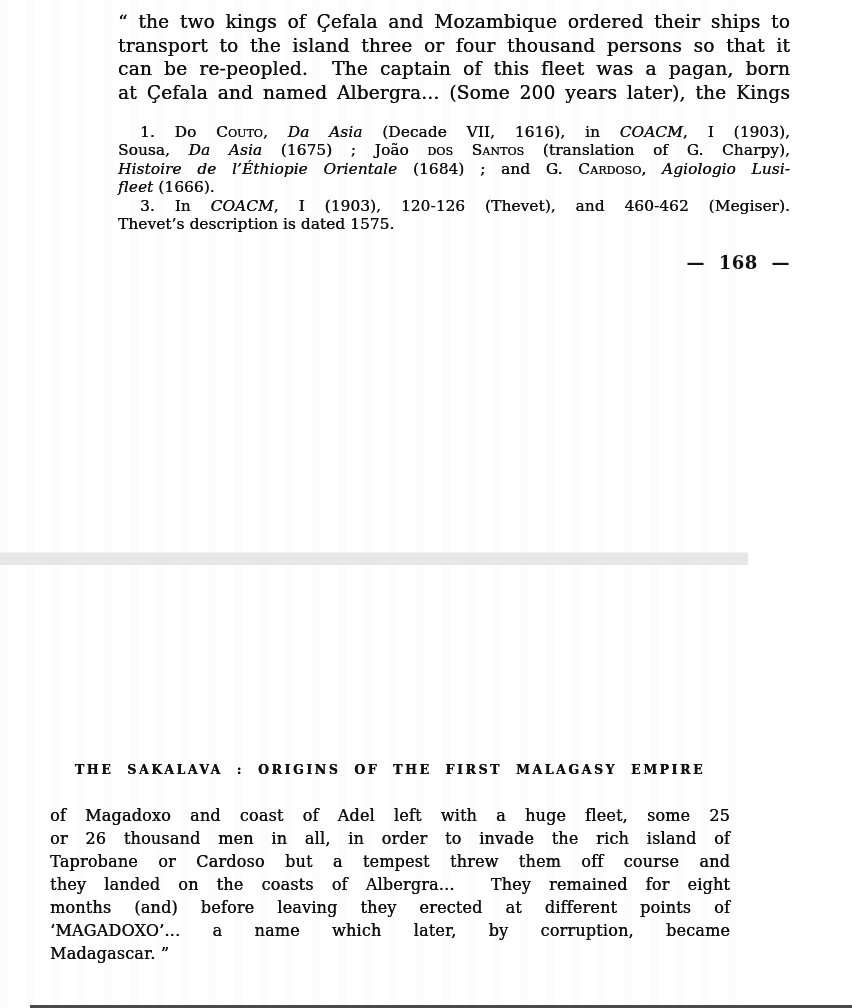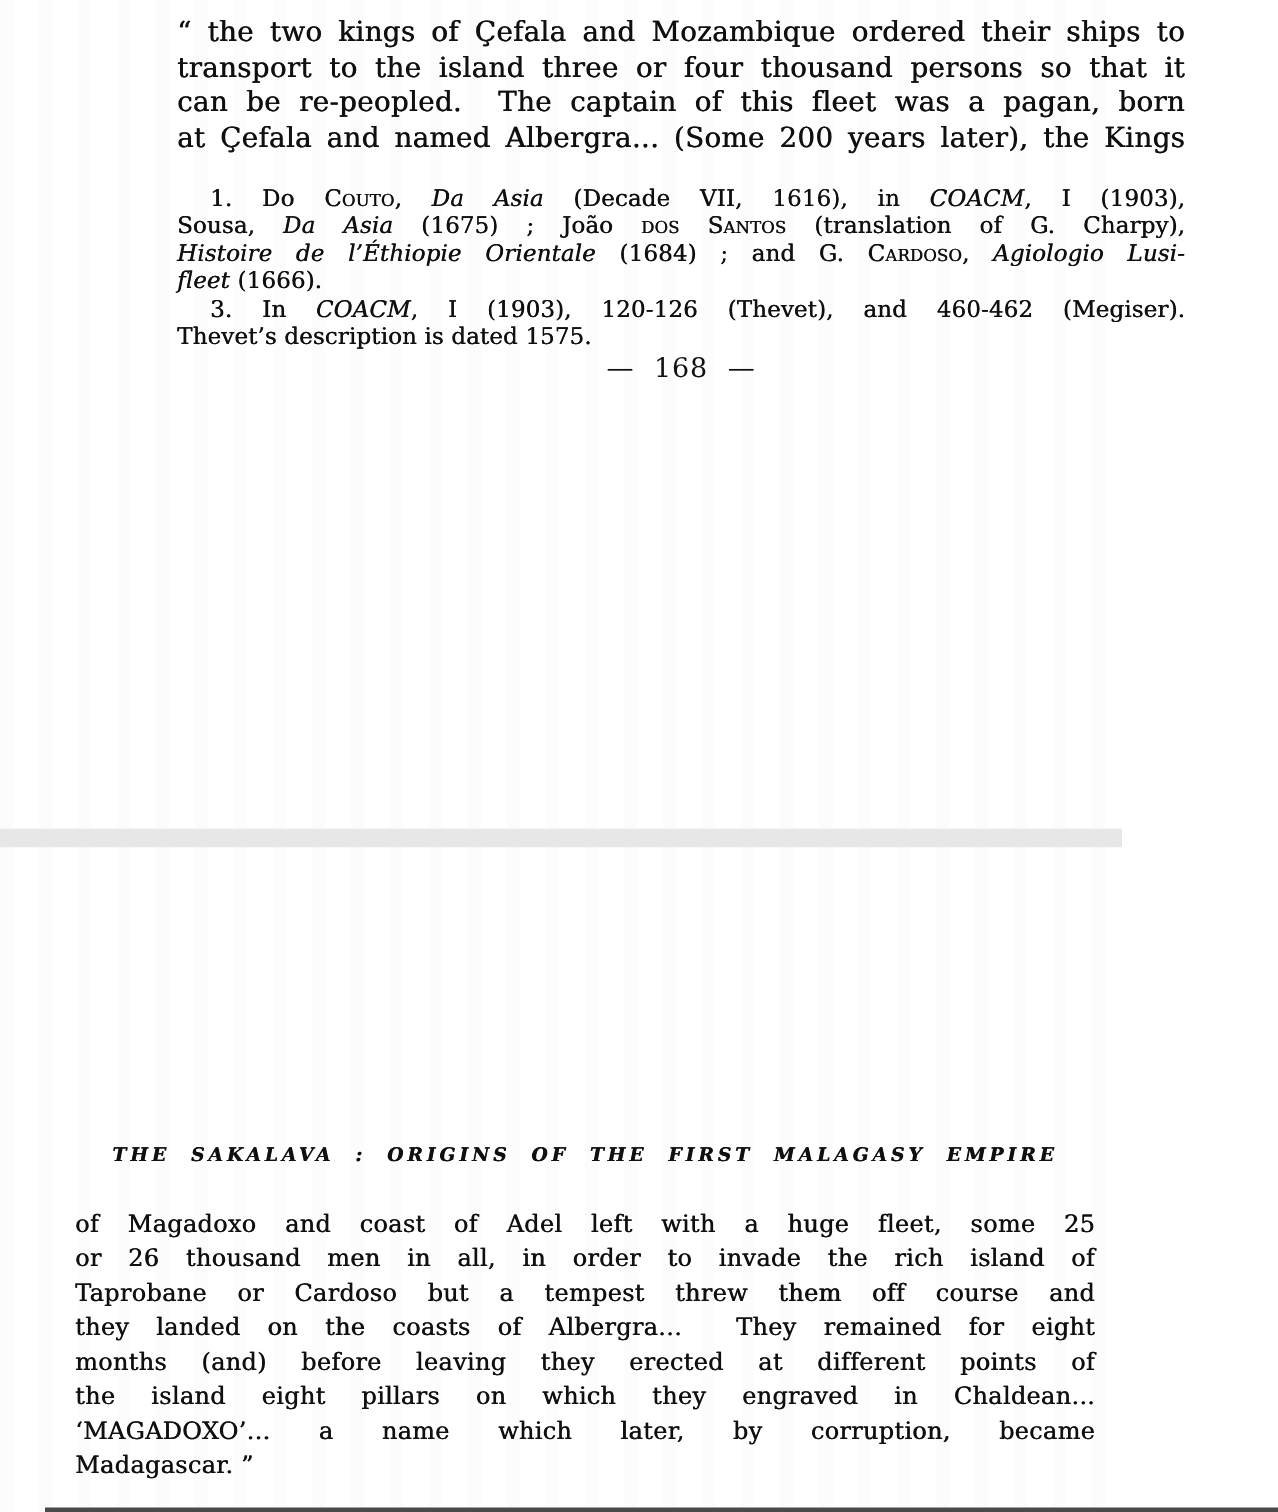--- a/index.html
+++ b/index.html
@@ -47,24 +47,24 @@
     letter-spacing: 0.1px;
     text-shadow: 0.3px 0 0 currentColor;
   }
   .line { white-space: normal; }
   .line.j { text-align: justify; text-align-last: justify; }
   .line.ind { text-indent: 22px; }
   .i  { font-style: italic; }
   .sc { font-variant: small-caps; }
 
   .pagenum {
-    margin-top: 2px;
-    text-align: center;
+    margin-top: 19px;
+    text-align: right;
     font-size: 18px;
-    font-weight: normal;
+    font-weight: bold;
     letter-spacing: 0.5px;
     word-spacing: 7px;
   }
 
   .divider {
     height: 13px;
     background: #e7e7e7;
     border-top: 1px solid #f2f2f2;
   }
 
@@ -73,21 +73,20 @@
     top: 197px;
     left: 50px;
     width: 680px;
     text-align: center;
     font-size: 12.5px;
     font-weight: bold;
     letter-spacing: 2.6px;
     word-spacing: 7px;
     white-space: nowrap;
     text-shadow: 0.3px 0 0 currentColor;
-    font-style: italic;
   }
   .body-block {
     position: absolute;
     top: 239px;
     left: 50px;
     width: 680px;
     font-size: 16px;
     line-height: 23px;
     letter-spacing: 0.2px;
     text-shadow: 0.35px 0 0 currentColor;
@@ -129,20 +128,19 @@
   <div class="divider"></div>
 
   <div class="page page-bottom">
     <div class="running-header">THE SAKALAVA : ORIGINS OF THE FIRST MALAGASY EMPIRE</div>
     <div class="body-block">
         <div class="line j"><span>of Magadoxo and coast of Adel left with a huge fleet, some 25</span></div>
         <div class="line j"><span>or 26 thousand men in all, in order to invade the rich island of</span></div>
         <div class="line j"><span>Taprobane or Cardoso but a tempest threw them off course and</span></div>
         <div class="line j"><span>they landed on the coasts of Albergra...&nbsp; They remained for eight</span></div>
         <div class="line j"><span>months (and) before leaving they erected at different points of</span></div>
-        <div class="line j"><span>the island eight pillars on which they engraved in Chaldean...</span></div>
         <div class="line j"><span>‘MAGADOXO’... a name which later, by corruption, became</span></div>
         <div class="line"><span>Madagascar. ”</span></div>
       </div>
     <div class="bottom-rule"></div>
   </div>
 
 </div>
 
 </body></html>

